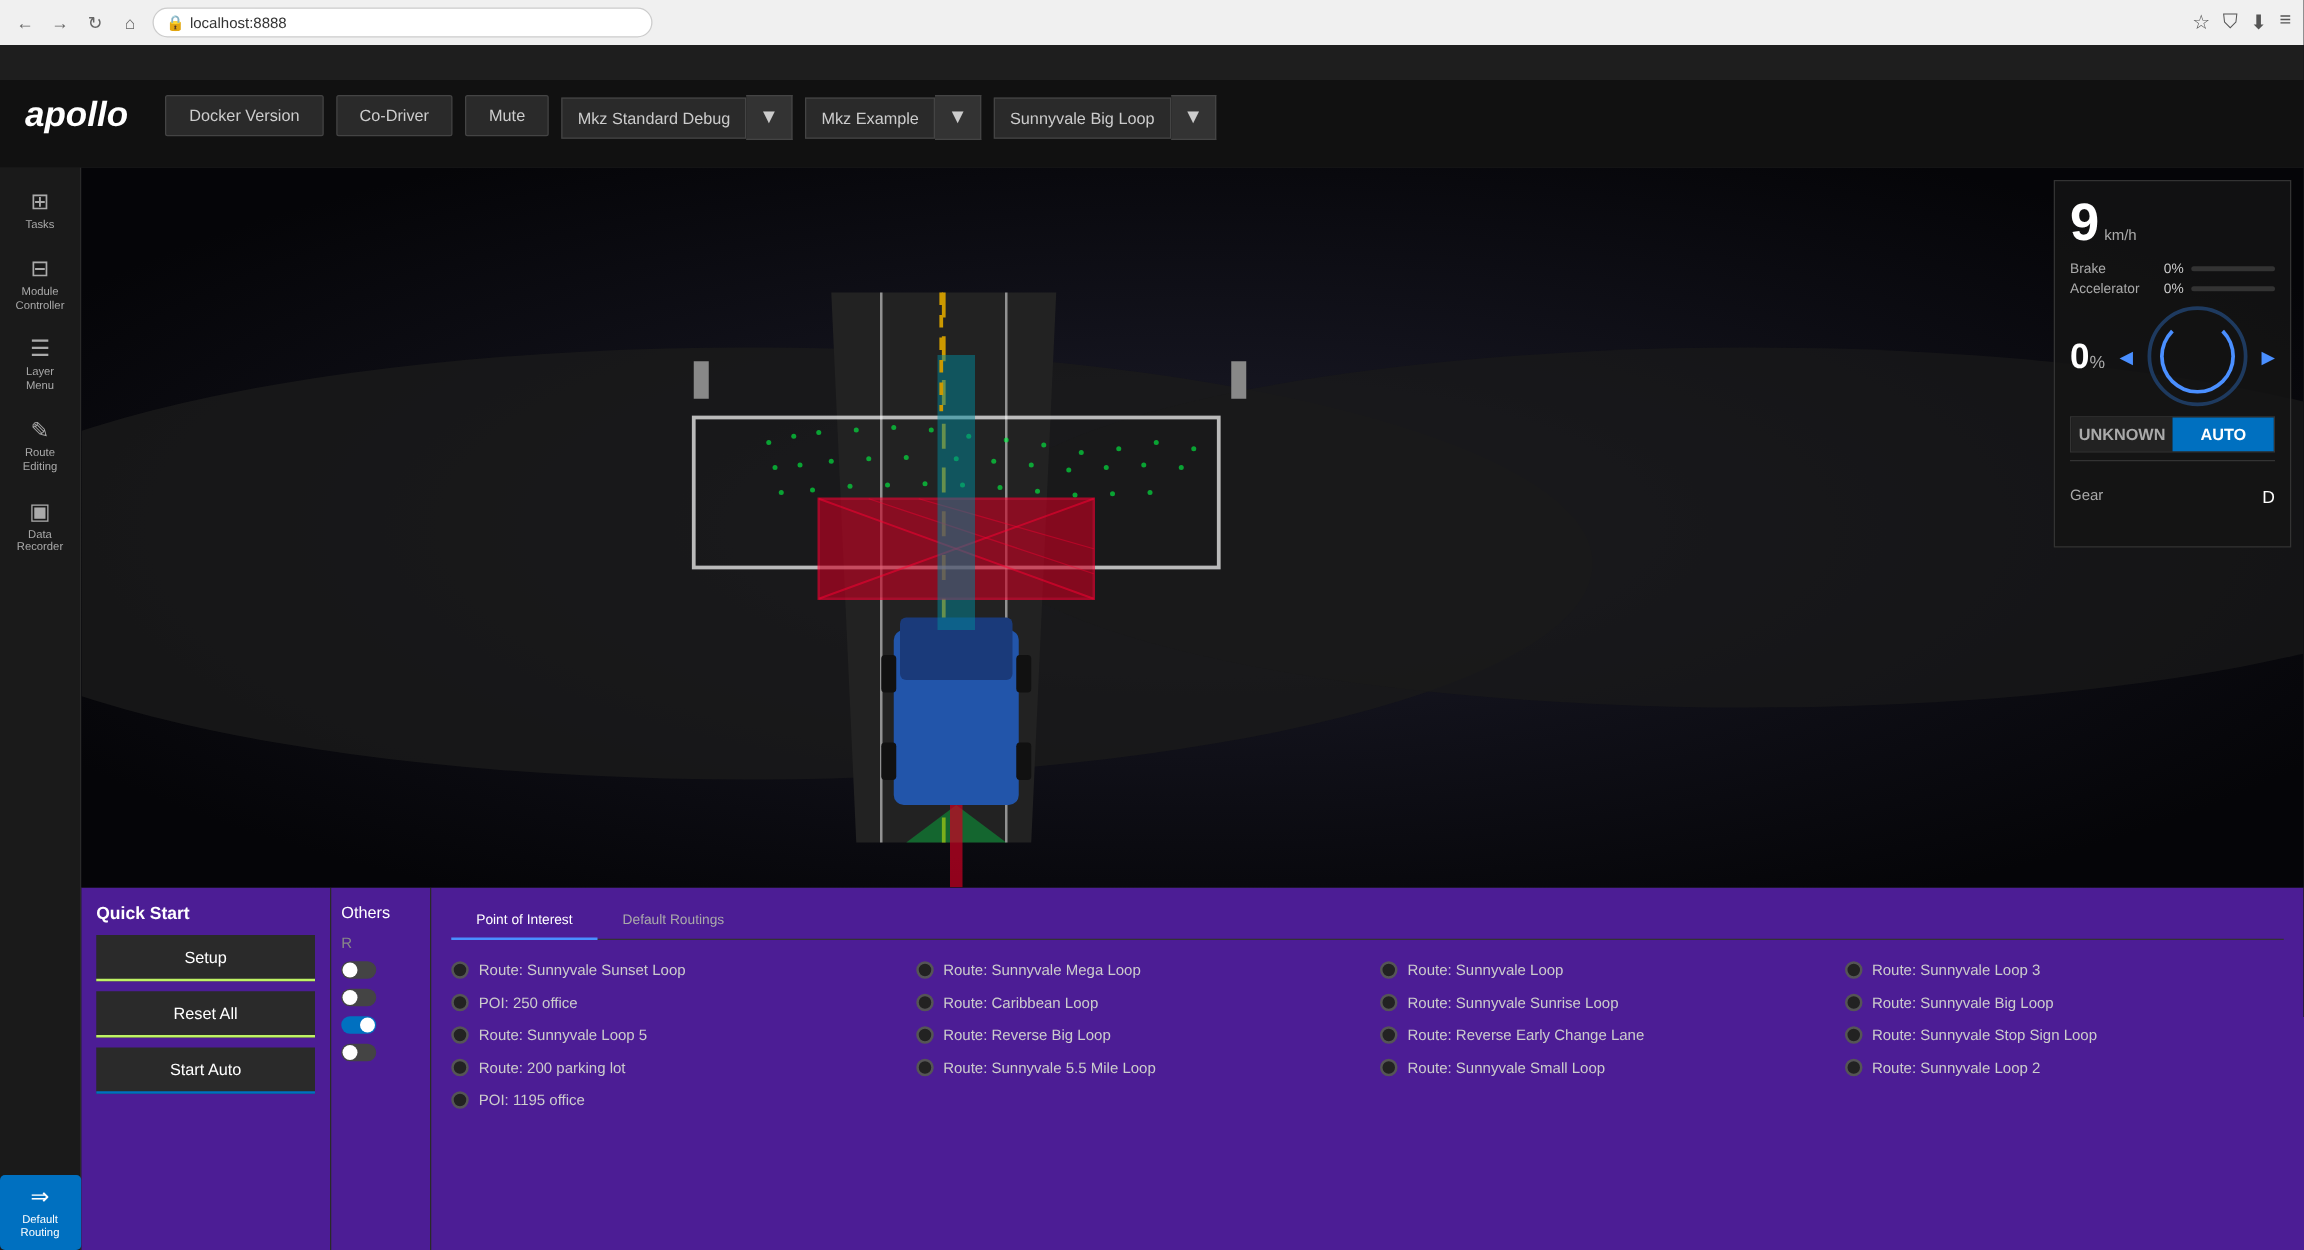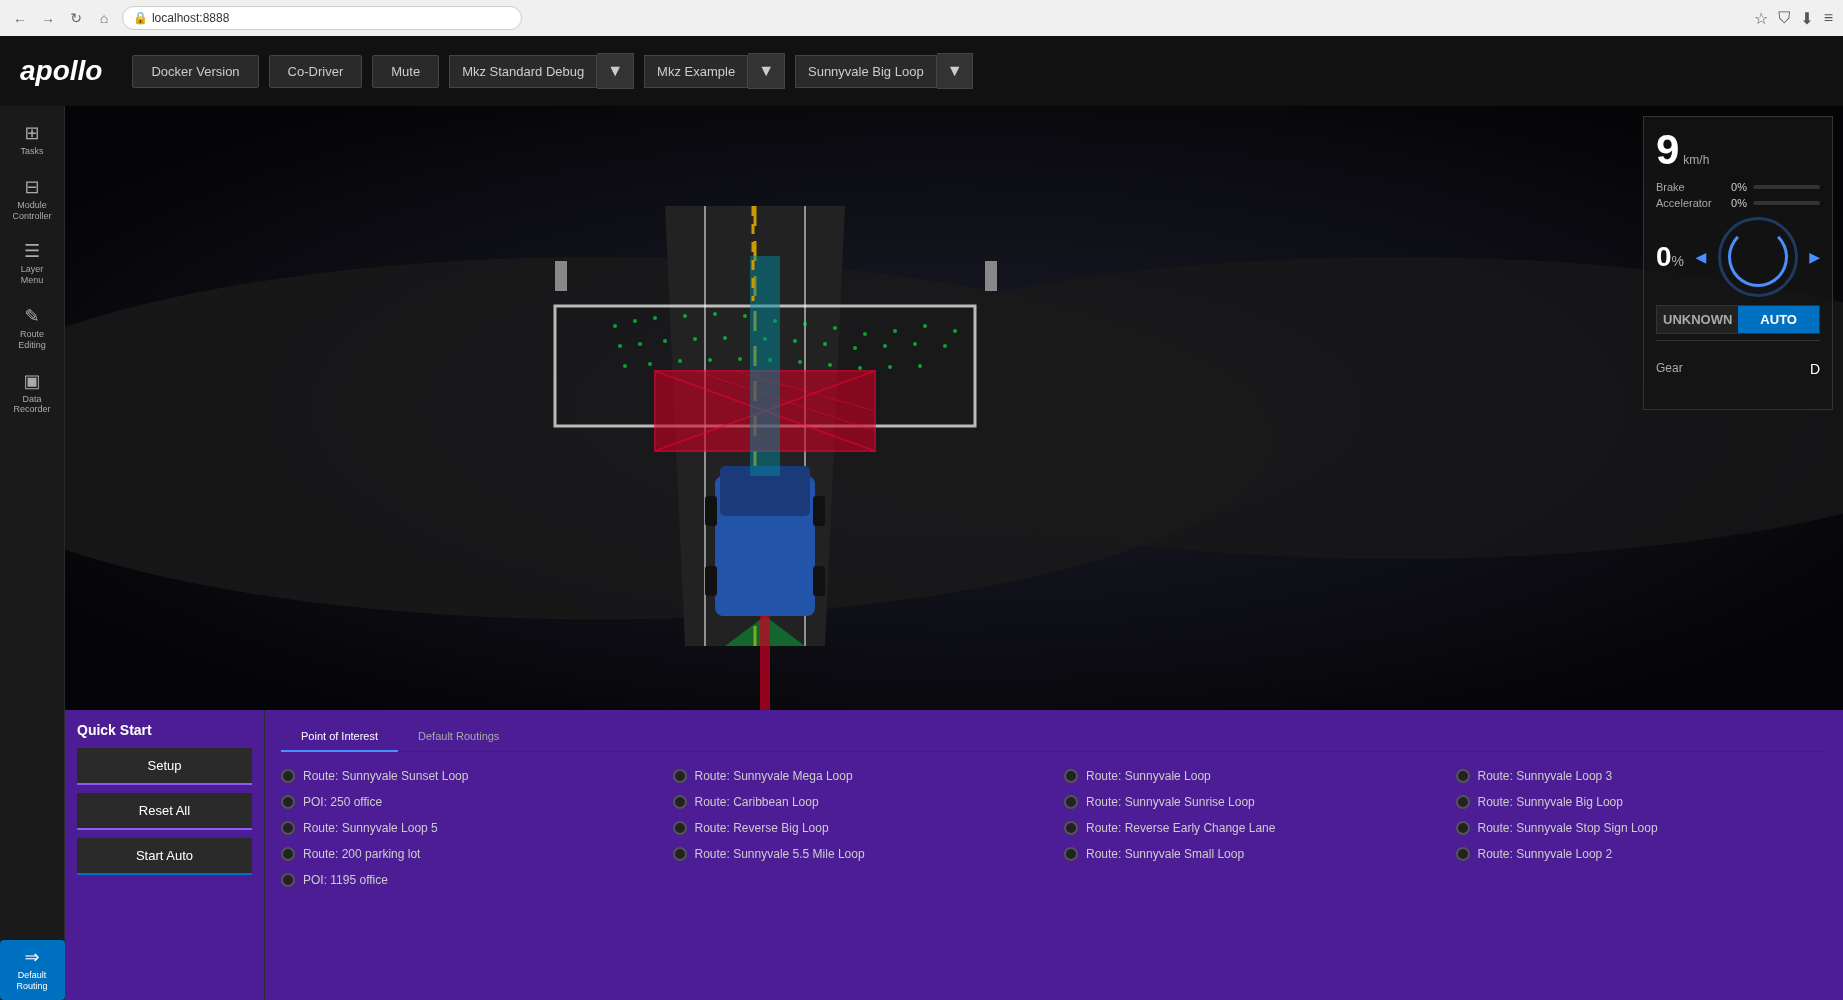--- a/index.html
+++ b/index.html
@@ -45,24 +45,25 @@
       display: flex;
       flex-direction: column;
       background: #1e1e1e;
     }
 
     
     .top-header {
       height: 70px;
       background: #111;
       display: flex;
-      align-items: center;
+      align-items: flex-start;
       padding: 12px 20px;
       gap: 10px;
       flex-shrink: 0;
+      margin-top: 28px;
     }
     .logo {
       font-size: 28px;
       font-weight: bold;
       color: #fff;
       font-style: italic;
       margin-right: 20px;
     }
     .header-btn {
       padding: 8px 18px;
@@ -295,21 +296,21 @@
       display: block;
       width: 100%;
       padding: 10px;
       margin-bottom: 8px;
       background: #2a2a2a;
       border: none;
       color: #fff;
       cursor: pointer;
       font-size: 13px;
       text-align: center;
-      border-bottom: 2px solid #8b5cf6;
+      border-bottom: 2px solid #bef264;
     }
     .quick-btn-auto {
       border-bottom: 2px solid #0070c0;
     }
 
     
     .others-section {
       width: 80px;
       border-right: 1px solid #2a2a2a;
       padding: 12px 8px;
@@ -618,20 +619,44 @@
 
       <div class="bottom-panel">
 
         <div class="quick-start-section">
           <div class="quick-start-title">Quick Start</div>
           <button class="quick-btn">Setup</button>
           <button class="quick-btn">Reset All</button>
           <button class="quick-btn quick-btn-auto">Start Auto</button>
         </div>
 
+        <div class="others-section">
+          <div class="others-title">Others</div>
+          <div style="font-size:12px;color:#888;margin-bottom:8px;">R</div>
+          <div class="toggle-row">
+            <div class="toggle-track">
+              <div class="toggle-thumb"></div>
+            </div>
+          </div>
+          <div class="toggle-row">
+            <div class="toggle-track">
+              <div class="toggle-thumb"></div>
+            </div>
+          </div>
+          <div class="toggle-row">
+            <div class="toggle-track on">
+              <div class="toggle-thumb"></div>
+            </div>
+          </div>
+          <div class="toggle-row">
+            <div class="toggle-track">
+              <div class="toggle-thumb"></div>
+            </div>
+          </div>
+        </div>
 
         <div class="poi-section">
           <div class="poi-tabs">
             <div class="poi-tab active">Point of Interest</div>
             <div class="poi-tab">Default Routings</div>
           </div>
           <div class="poi-grid" id="poi-grid">
           <div class="poi-item">
                 <div class="poi-radio"></div>
                 <span>Route: Sunnyvale Sunset Loop</span>

